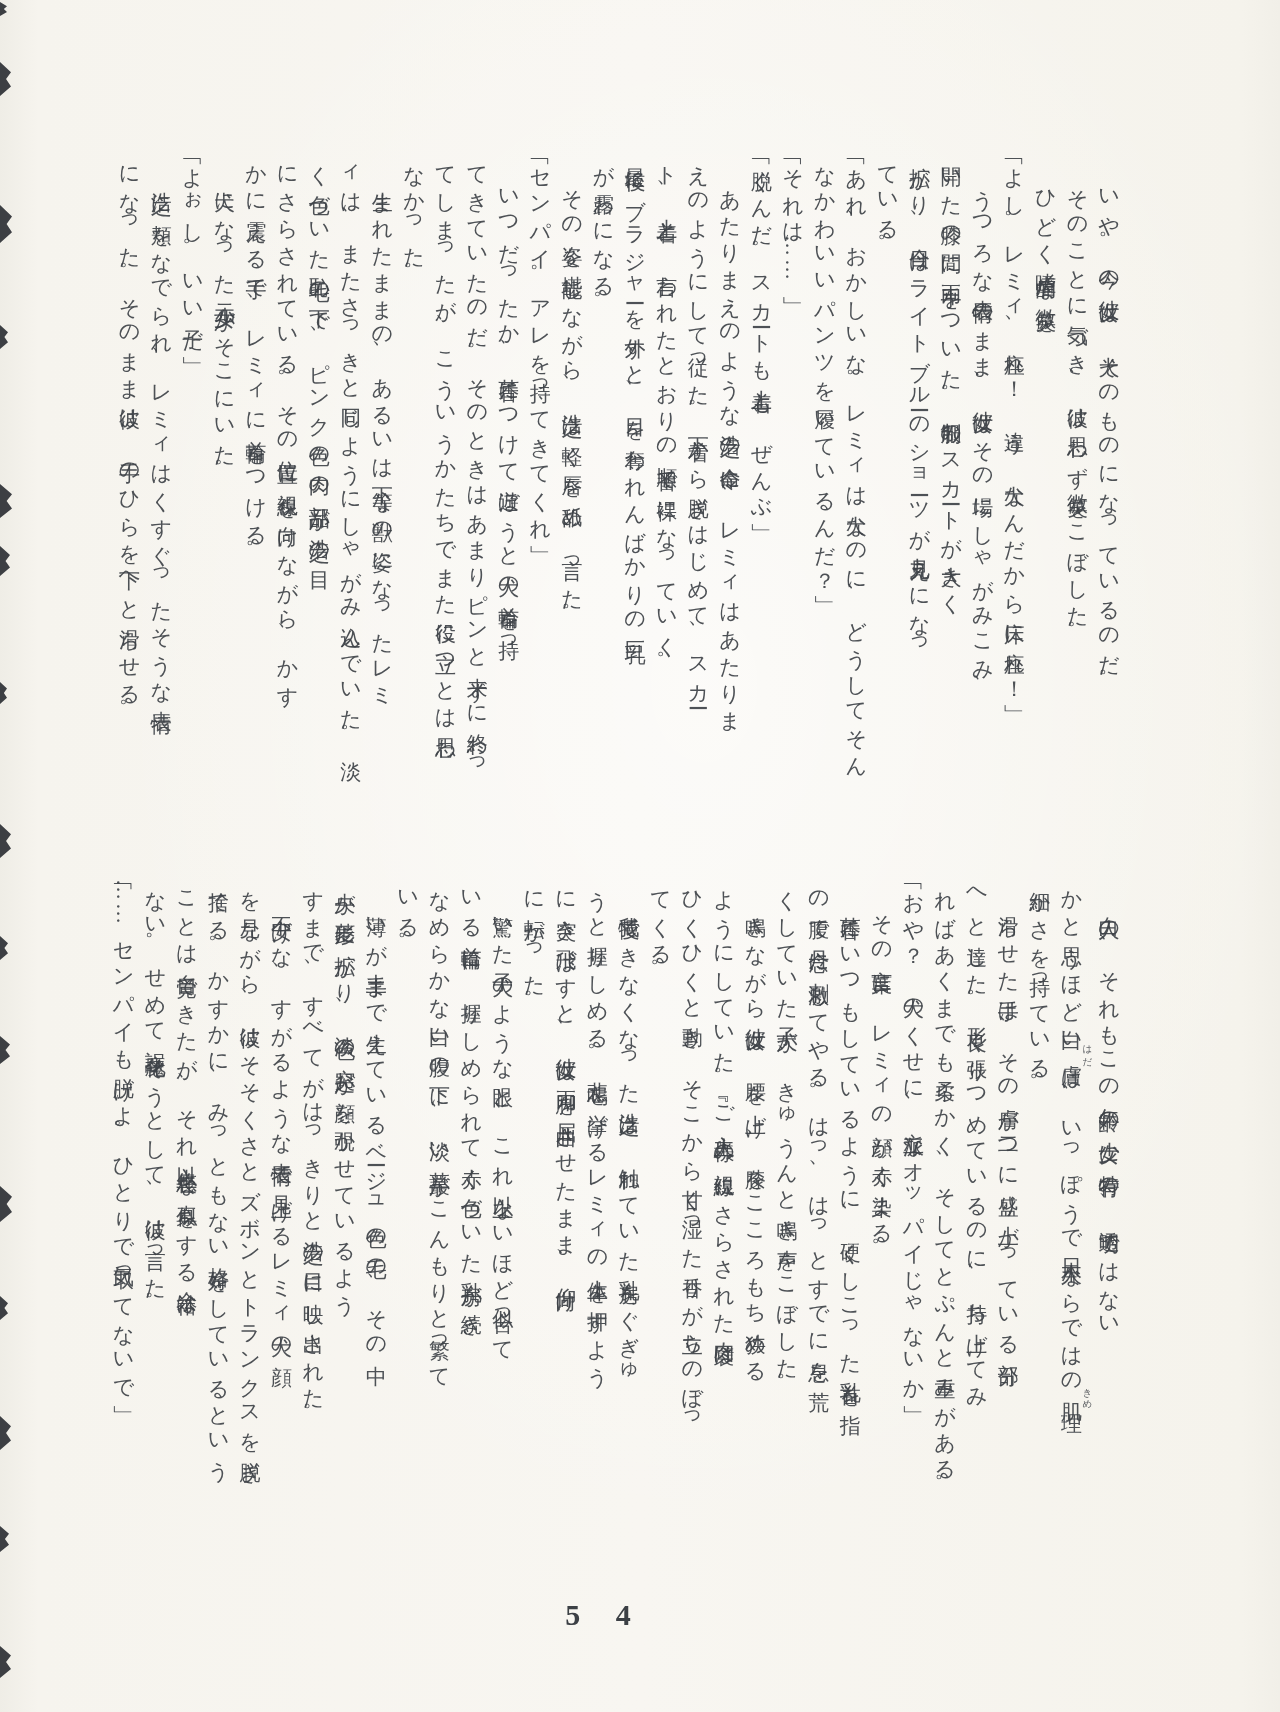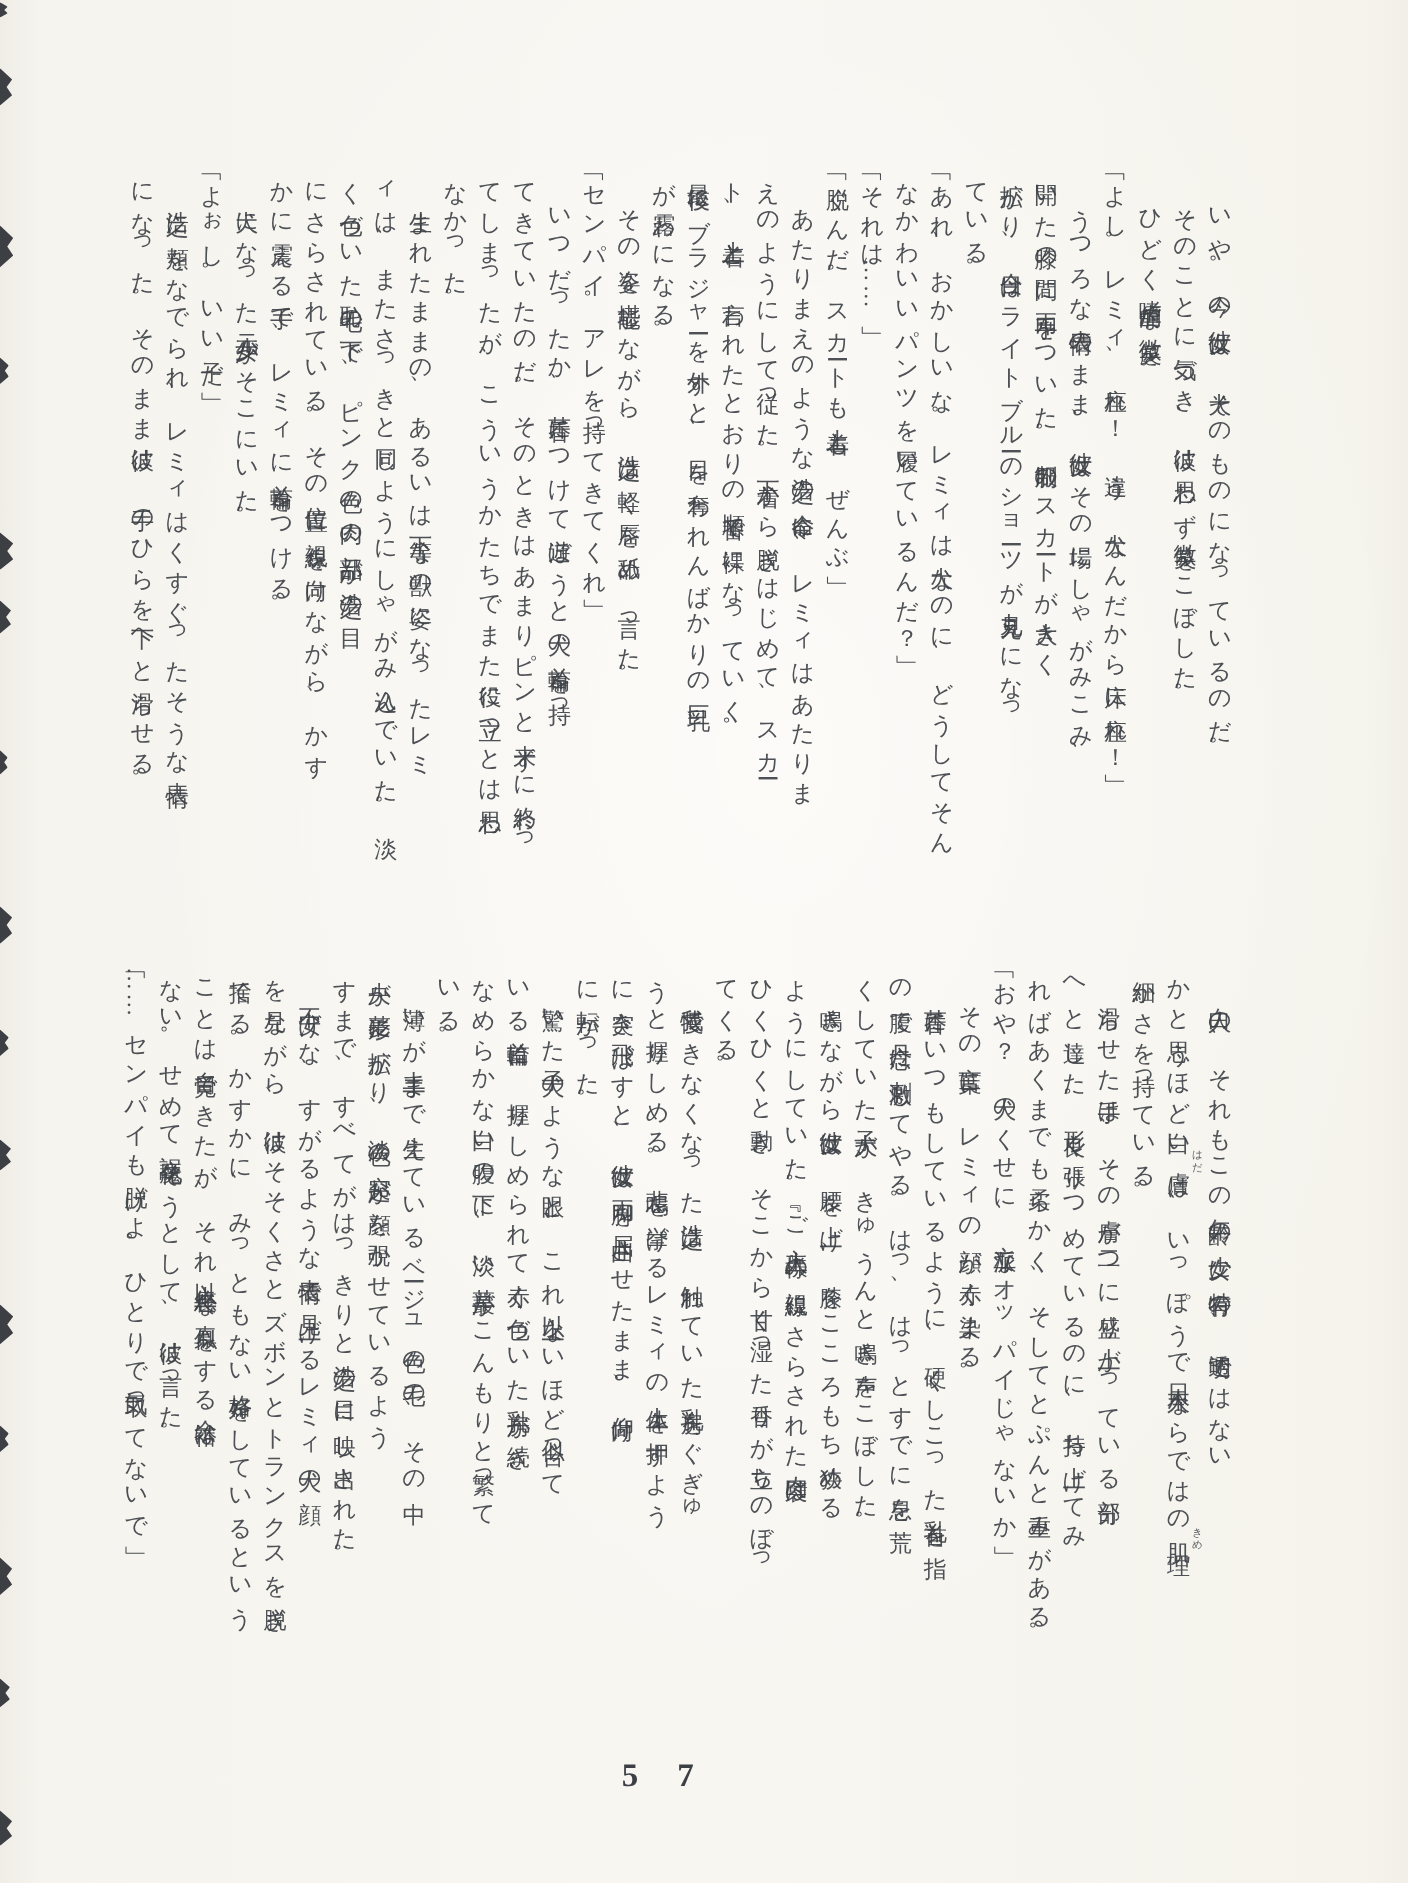--- a/index.html
+++ b/index.html
@@ -116,21 +116,21 @@
       <div class="vcol">央が菱形に拡がり、淡色の突起が顔を覗かせているよう</div>
       <div class="vcol">すまで、すべてがはっきりと浩之の目に映し出された。</div>
       <div class="vcol">　不安げな、すがるような表情で見上げるレミィ犬の顔</div>
       <div class="vcol">を見ながら、彼はそそくさとズボンとトランクスを脱ぎ</div>
       <div class="vcol">捨てる。かすかに、みっともない格好をしているという</div>
       <div class="vcol">ことは自覚できたが、それ以上悠長な真似をする余裕は</div>
       <div class="vcol">ない。せめて誤魔化そうとして、彼は言った。</div>
       <div class="vcol">「……センパイも脱げよ。ひとりで気取ってないで」</div>
     </div>
 
-  <div class="page-number">5 7</div>
+  <div class="page-number">5 4</div>
 
   <div id="edge-artifacts">
       <span class="edge-mark" style="top: 2px; width: 7px; height: 14px; background: rgb(35, 39, 44);"></span>
       <span class="edge-mark" style="top: 62px; width: 11px; height: 34px; background: rgb(35, 39, 44);"></span>
       <span class="edge-mark" style="top: 205px; width: 12px; height: 38px; background: rgb(35, 39, 44);"></span>
       <span class="edge-mark" style="top: 325px; width: 8px; height: 24px; background: rgb(35, 39, 44);"></span>
       <span class="edge-mark" style="top: 484px; width: 12px; height: 34px; background: rgb(35, 39, 44);"></span>
       <span class="edge-mark" style="top: 546px; width: 10px; height: 30px; background: rgb(35, 39, 44);"></span>
       <span class="edge-mark" style="top: 682px; width: 7px; height: 22px; background: rgb(35, 39, 44);"></span>
       <span class="edge-mark" style="top: 824px; width: 11px; height: 34px; background: rgb(35, 39, 44);"></span>

